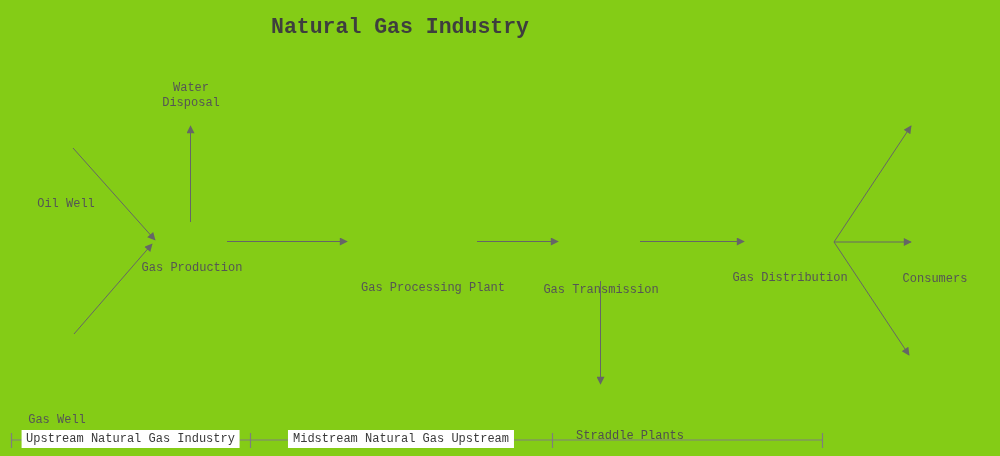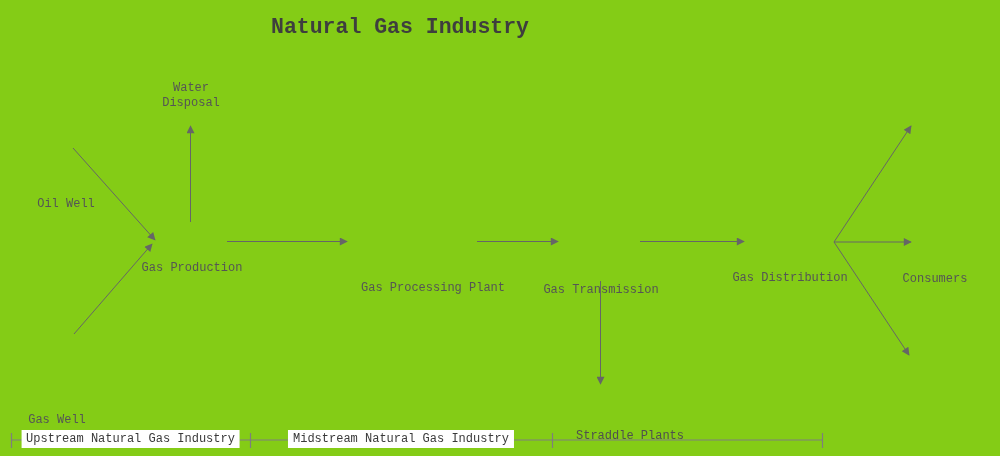--- a/index.html
+++ b/index.html
@@ -94,17 +94,17 @@
 Disposal</div>
   <div class="lbl" style="left:66px; top:204px;">Oil Well</div>
   <div class="lbl" style="left:57px; top:384px;margin-top:36px;">Gas Well</div>
   <div class="lbl" style="left:192px; top:268px;">Gas Production</div>
   <div class="lbl" style="left:413px; top:288px;margin-left:20px;">Gas Processing Plant</div>
   <div class="lbl" style="left:601px; top:290px;">Gas Transmission</div>
   <div class="lbl" style="left:790px; top:278px;">Gas Distribution</div>
   <div class="lbl" style="left:935px; top:279px;">Consumers</div>
 
   <div class="seg-box" style="left:130.5px; top:438.5px;">Upstream Natural Gas Industry</div>
-  <div class="seg-box" style="left:401px; top:438.5px;">Midstream Natural Gas Industry</div>
+  <div class="seg-box" style="left:401px; top:438.5px;">Midstream Natural Gas Upstream</div>
 
   <div class="lbl straddle" style="left:600px; top:436px;margin-left:30px;">Straddle Plants</div>
 
 </div>
 
 </body></html>

